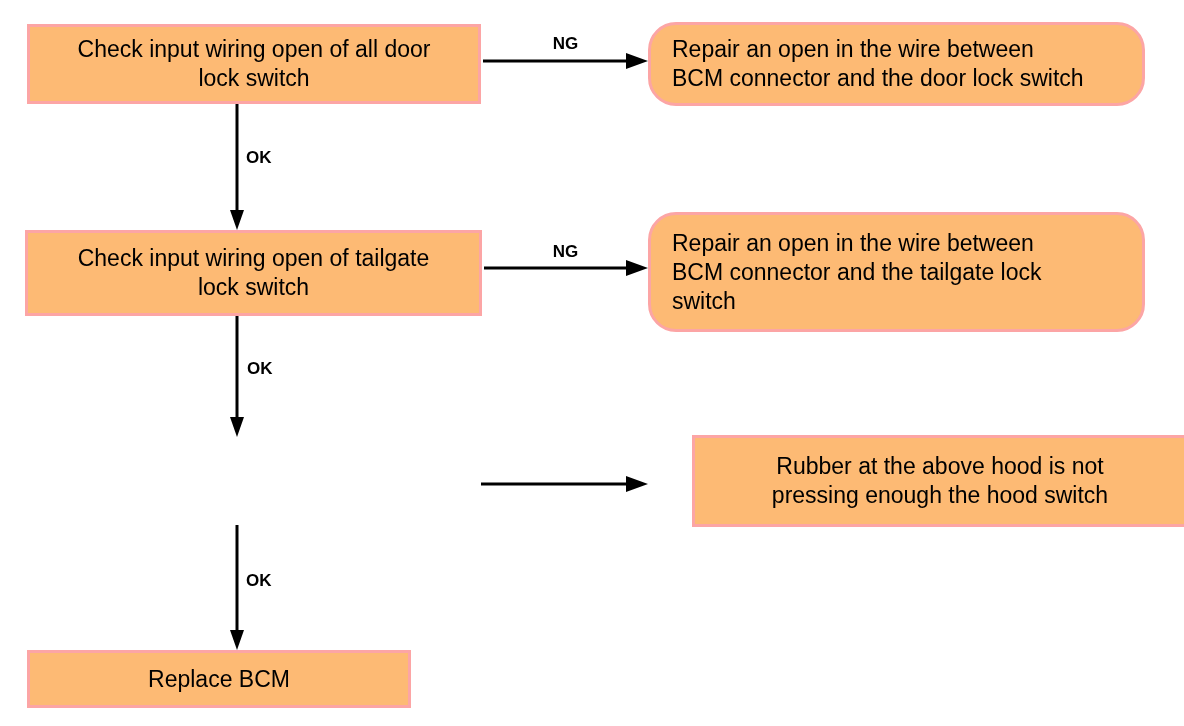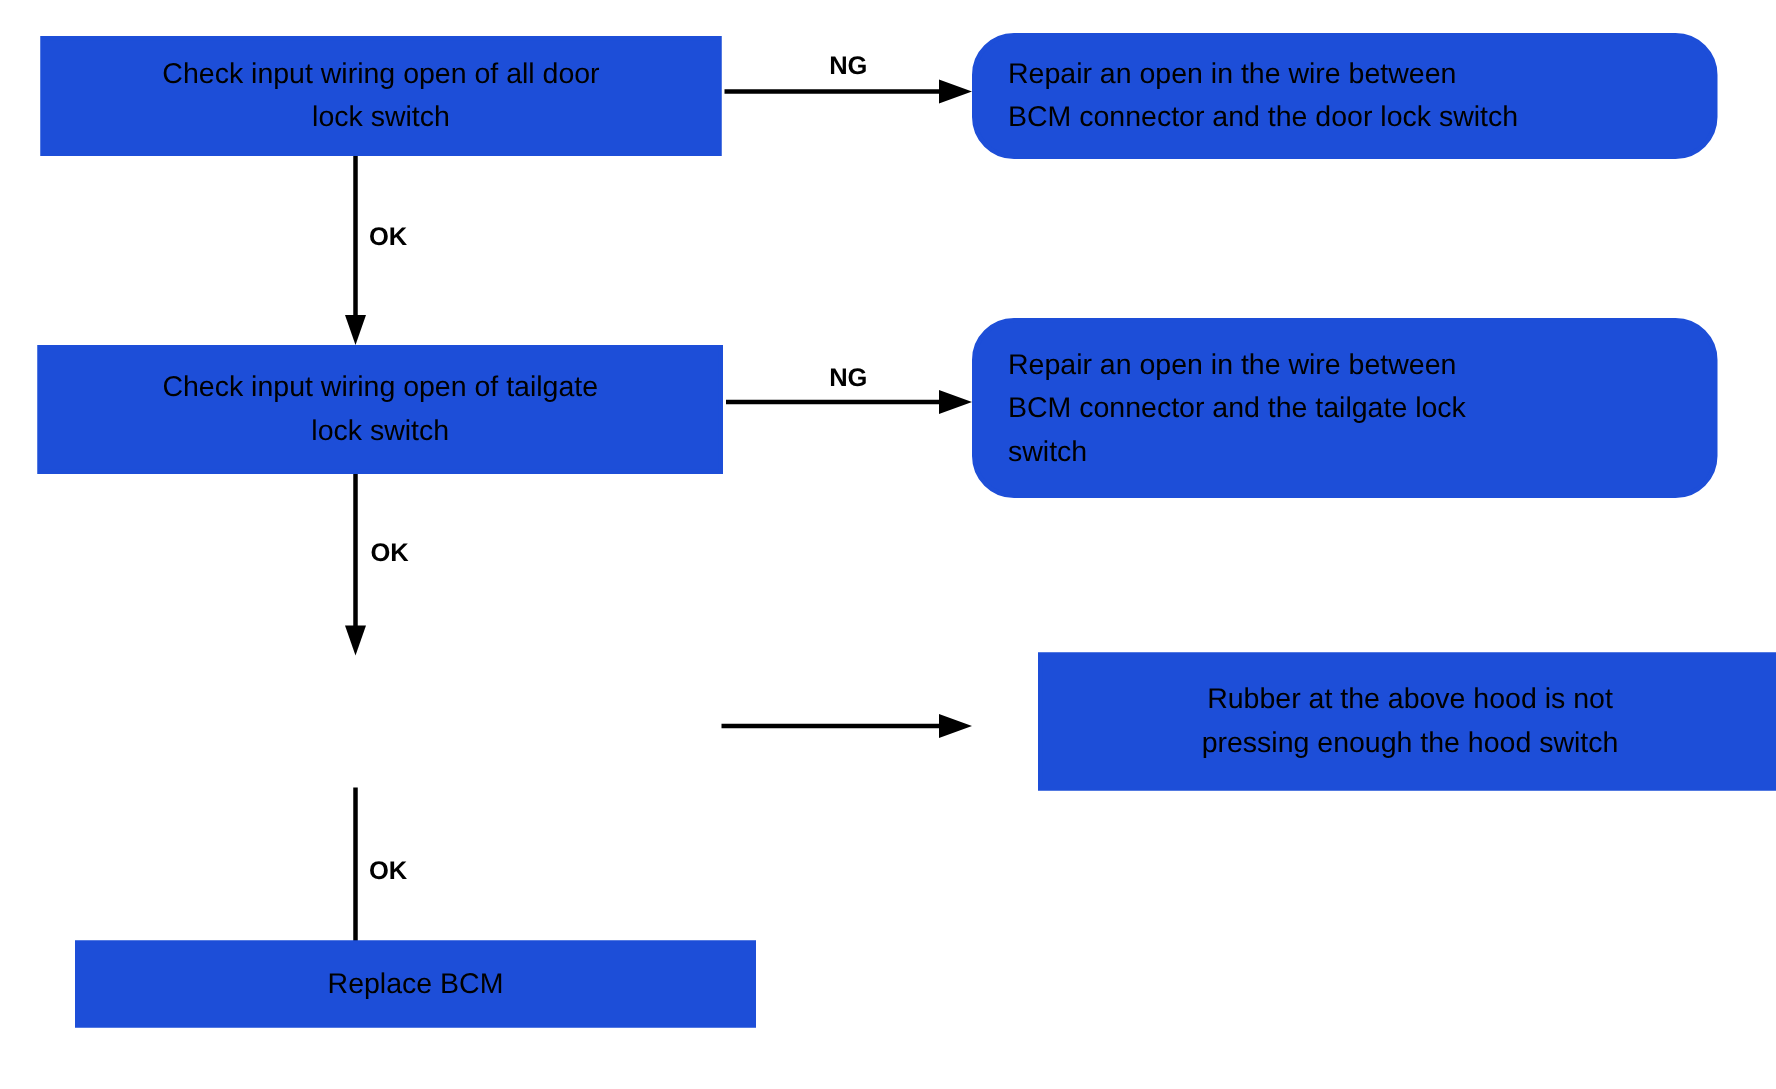--- a/index.html
+++ b/index.html
@@ -16,26 +16,26 @@
     background: #ffffff;
     overflow: hidden;
   }
   .connectors {
     position: absolute;
     left: 0; top: 0;
     width: 1184px; height: 726px;
   }
   .box {
     position: absolute;
-    border: 3px solid #1d4ed8;
-    background: #1d4ed8;
+    border: 3px solid #fca5a5;
+    background: #fdba74;
     display: flex;
     align-items: center;
     justify-content: center;
-    font-size: 19px;
+    font-size: 23px;
     line-height: 29px;
     text-align: center;
     padding: 4px 10px;
   }
   .box .txt { white-space: pre-line; }
   .box.left-align {
     justify-content: flex-start;
     text-align: left;
     padding-left: 21px;
     padding-right: 14px;
@@ -50,21 +50,21 @@
     white-space: pre-line;
     color: #000000;
   }
   
   #box-check-door      { left: 27px;  top: 24px;  width: 454px; height: 80px; }
   #box-repair-door     { left: 648px; top: 22px;  width: 497px; height: 84px; }
   #box-check-tailgate  { left: 25px;  top: 230px; width: 457px; height: 86px; }
   #box-repair-tailgate { left: 648px; top: 212px; width: 497px; height: 120px; }
   #box-check-hood      { left: 27px;  top: 437px; width: 453px; height: 88px; }
   #box-rubber-hood     { left: 648px; top: 435px; width: 496px; height: 92px; margin-left: 44px; }
-  #box-replace-bcm     { left: 27px;  top: 627px; width: 454px; height: 58px; margin-left: 23px; }
+  #box-replace-bcm     { left: 27px;  top: 650px; width: 384px; height: 58px; }
   
   #label-ng-door       { left: 483px; top: 30px;  width: 165px; }
   #label-ok-door       { left: 246px; top: 144px; }
   #label-ng-tailgate   { left: 483px; top: 238px; width: 165px; }
   #label-ok-tailgate   { left: 247px; top: 355px; }
   #label-display-open  { left: 464px; top: 421px; width: 200px; }
   #label-ok-hood       { left: 246px; top: 567px; }
 </style>
 </head>
 <body>

